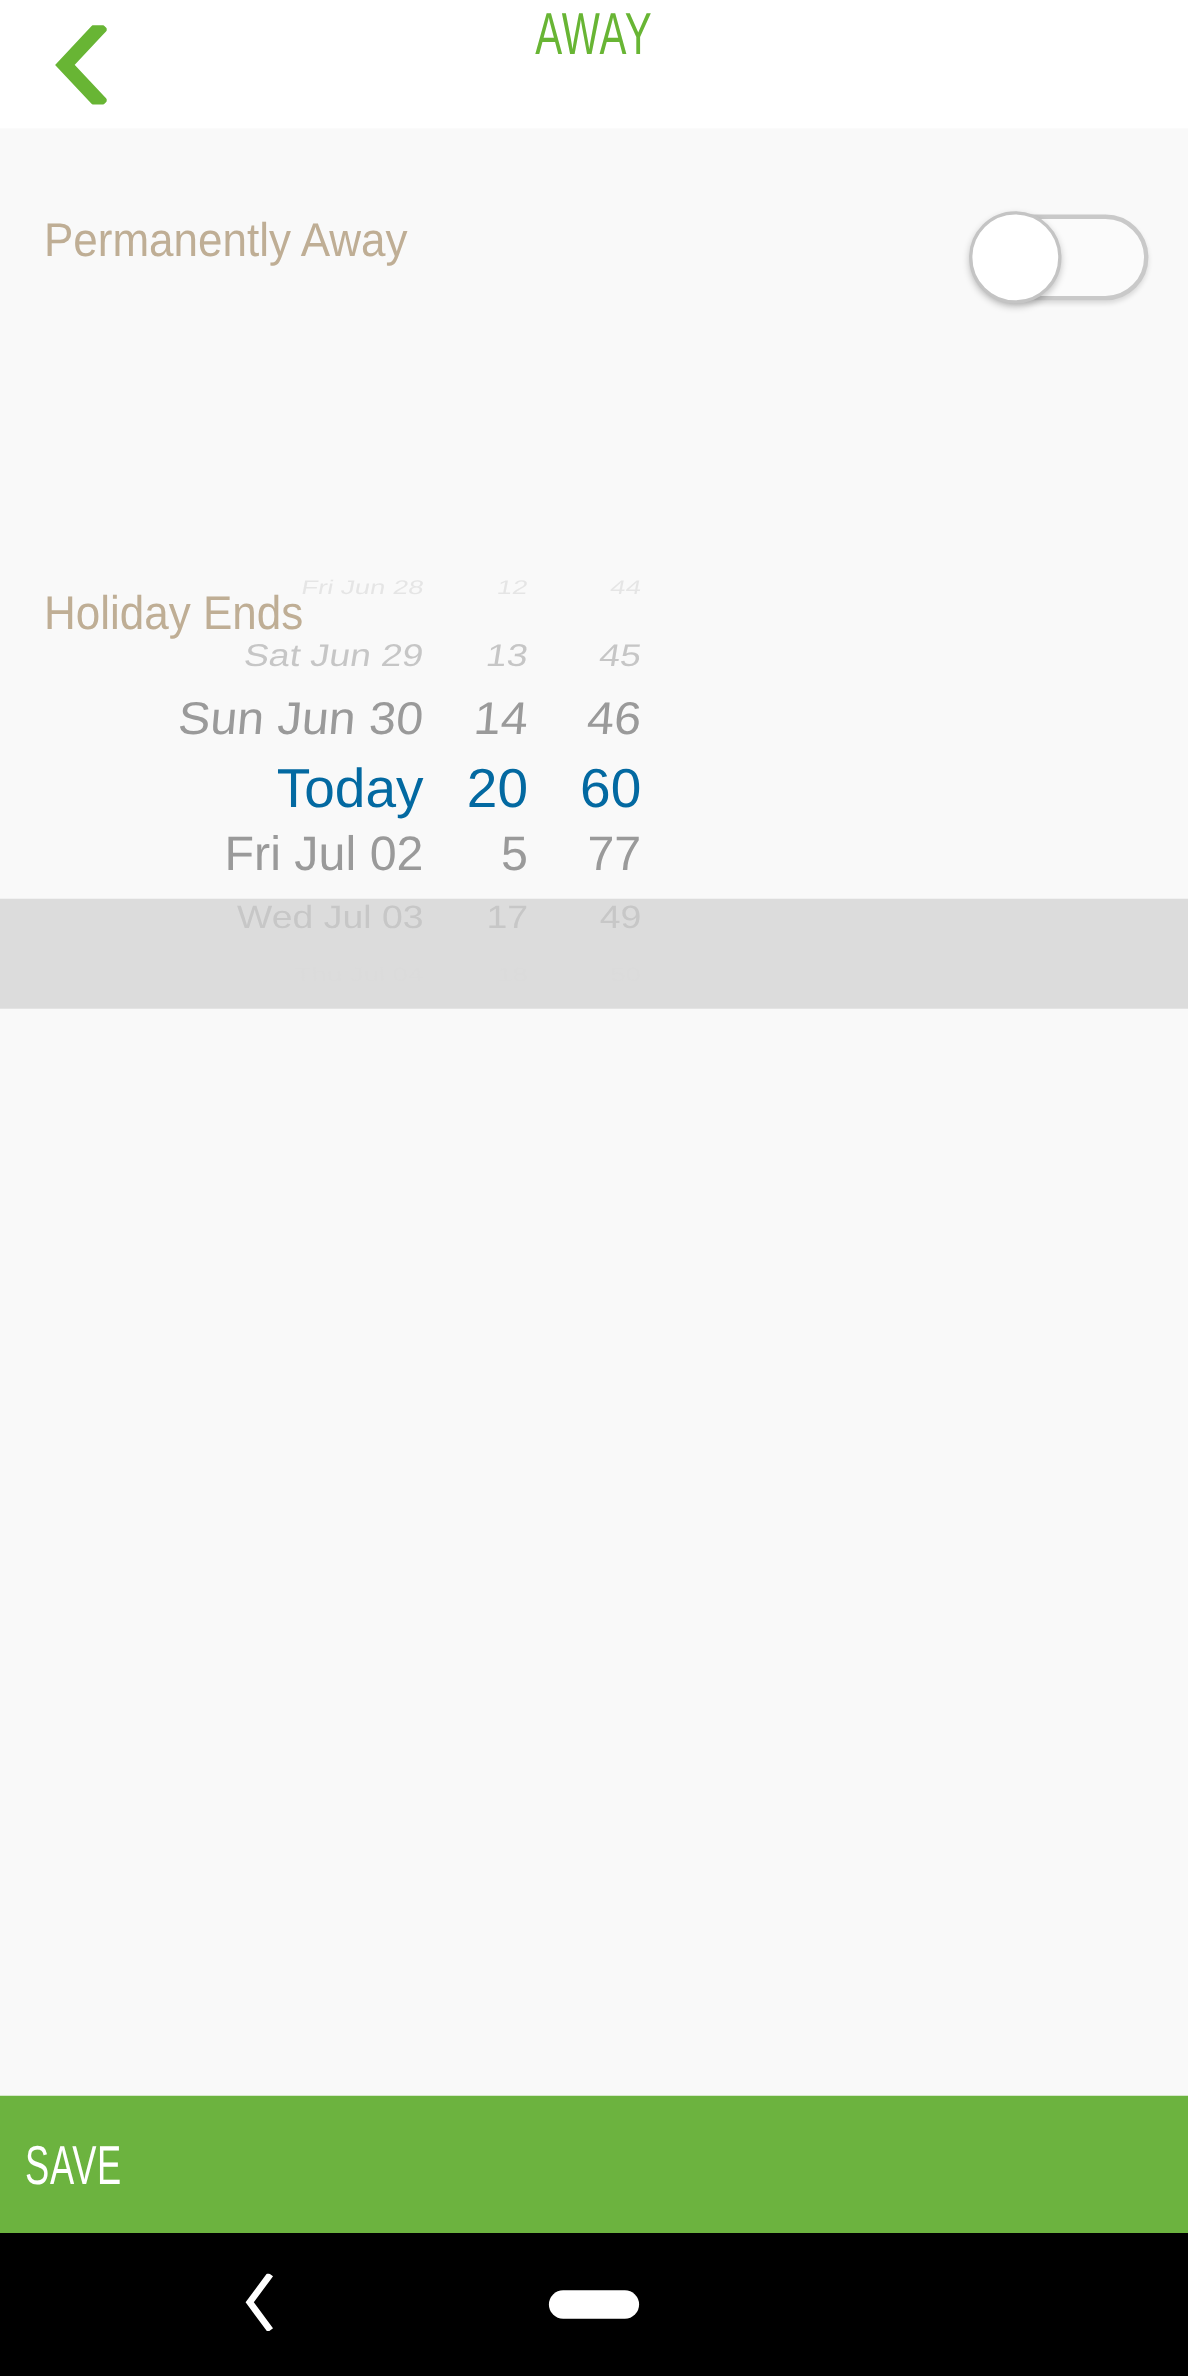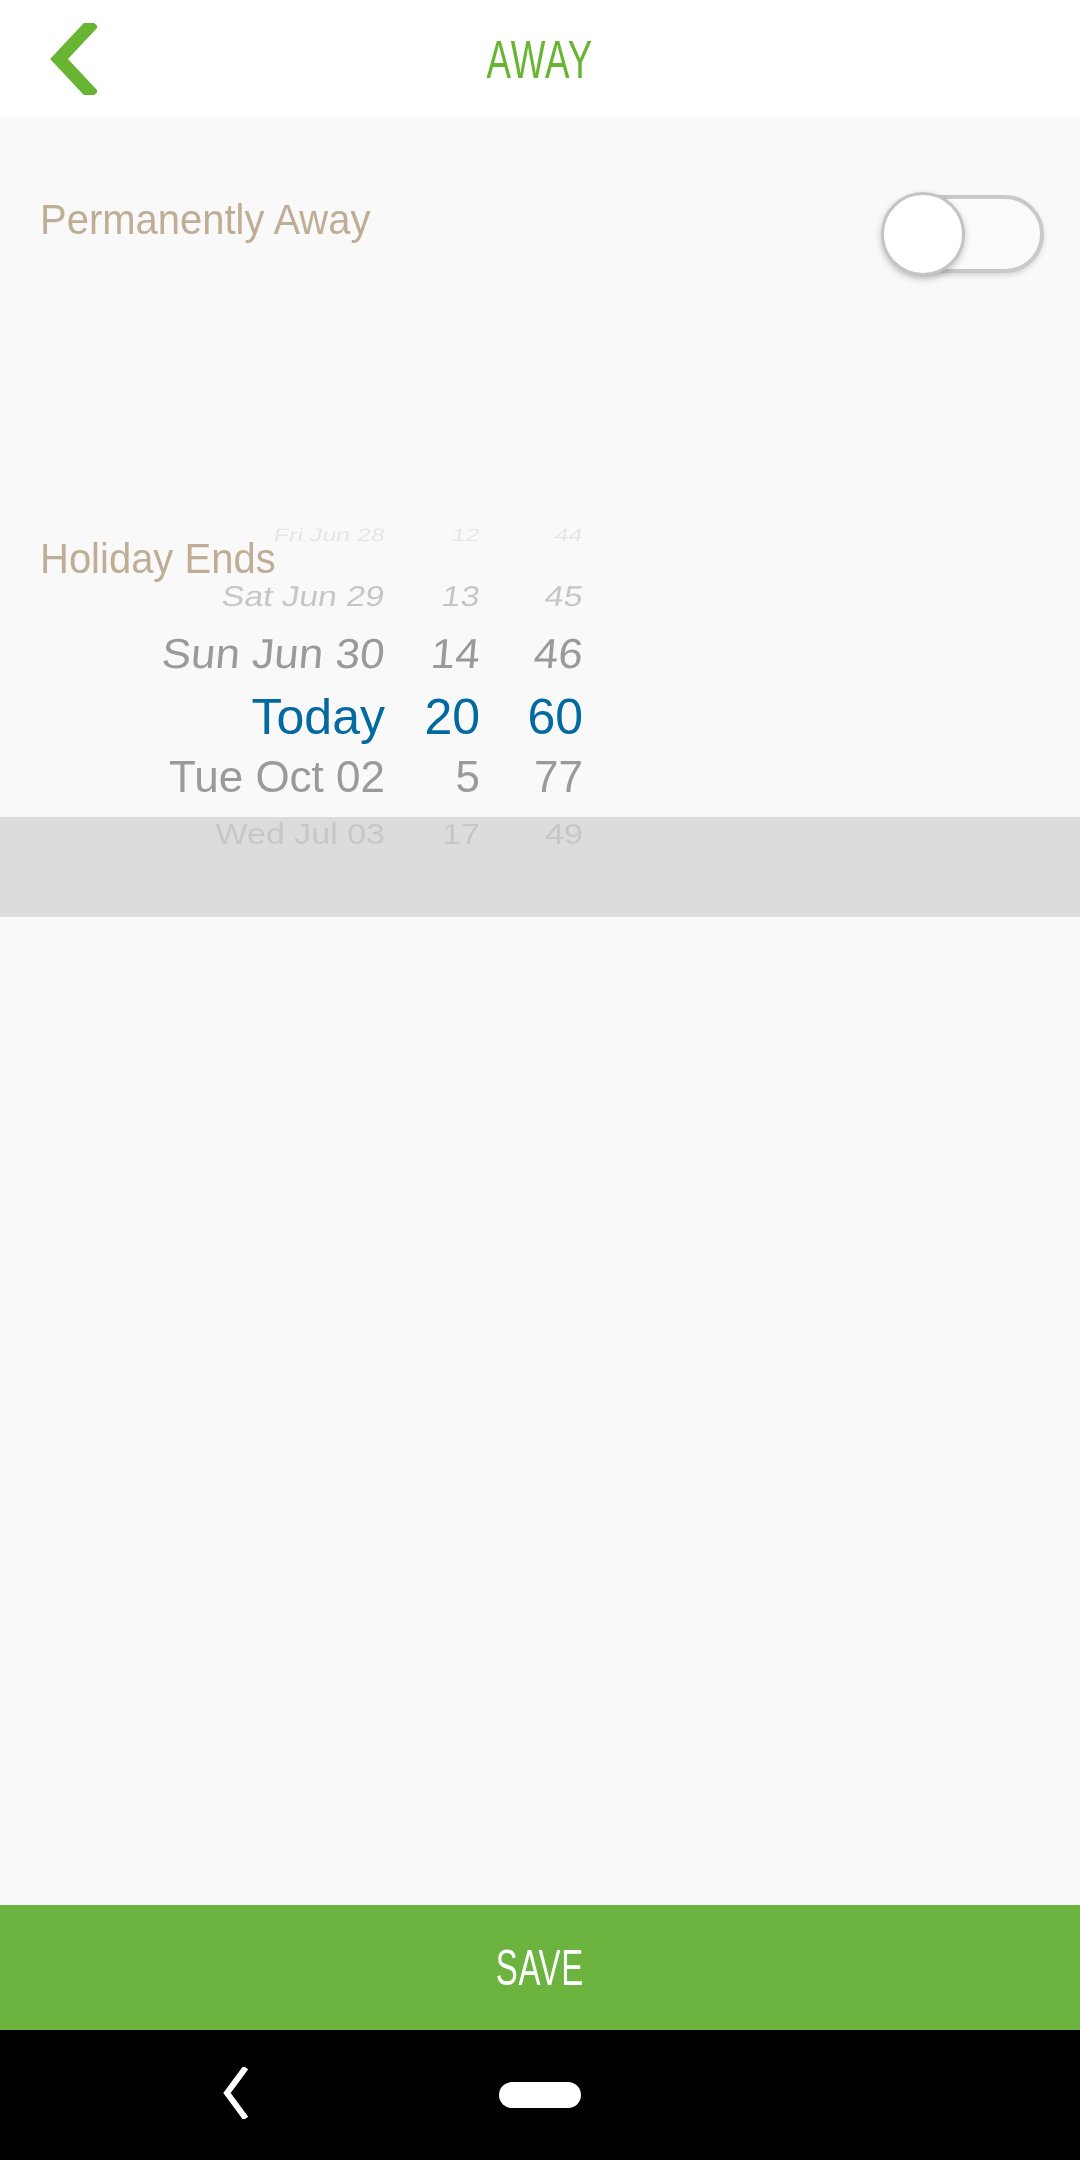--- a/index.html
+++ b/index.html
@@ -15,21 +15,21 @@
     display:flex; flex-direction:column;
     background:#f9f9f9;
   }
 
   
   .header {
     position:relative;
     height:117px;
     background:#ffffff;
     flex:0 0 117px;
-    display:flex; align-items:center;
+    display:flex; align-items:flex-start;
   }
   .back-btn {
     position:absolute; left:18px; top:0;
     width:110px; height:117px;
     display:flex; align-items:center; justify-content:center;
   }
   .back-btn svg { display:block; }
   .header-title {
     width:100%;
     text-align:center;
@@ -146,21 +146,21 @@
   .r3 .p-col { font-size:50px;  color:#0369a1; }
   .r4 .p-col { font-size:44px;  color:#9a9a9a; }
   .r5 .p-col { font-size:34px;  color:#c2c2c2; opacity:0.80; transform:scaleY(0.86); }
   .r6 .p-col { font-size:25px;  color:#dadada; opacity:0.40; transform:skewX(3deg) scaleY(0.70); }
 
   
   .save-btn {
     flex:0 0 125px;
     height:125px;
     background:#6cb33f;
-    display:flex; align-items:center; justify-content:center;
+    display:flex; align-items:center; 
   }
   .save-label {
     color:#ffffff;
     font-size:50px;
     letter-spacing:1px;
     transform:scaleX(0.66);
     transform-origin:center;
   }
 
   
@@ -236,21 +236,21 @@
           <span class="p-col p-min">46</span>
         </div>
 
         <div class="p-row r3">
           <span class="p-col p-date">Today</span>
           <span class="p-col p-hour">20</span>
           <span class="p-col p-min">60</span>
         </div>
 
         <div class="p-row r4">
-          <span class="p-col p-date">Tue Oct 02</span>
+          <span class="p-col p-date">Fri Jul 02</span>
           <span class="p-col p-hour">5</span>
           <span class="p-col p-min">77</span>
         </div>
 
         <div class="p-row r5">
           <span class="p-col p-date">Wed Jul 03</span>
           <span class="p-col p-hour">17</span>
           <span class="p-col p-min">49</span>
         </div>
 

